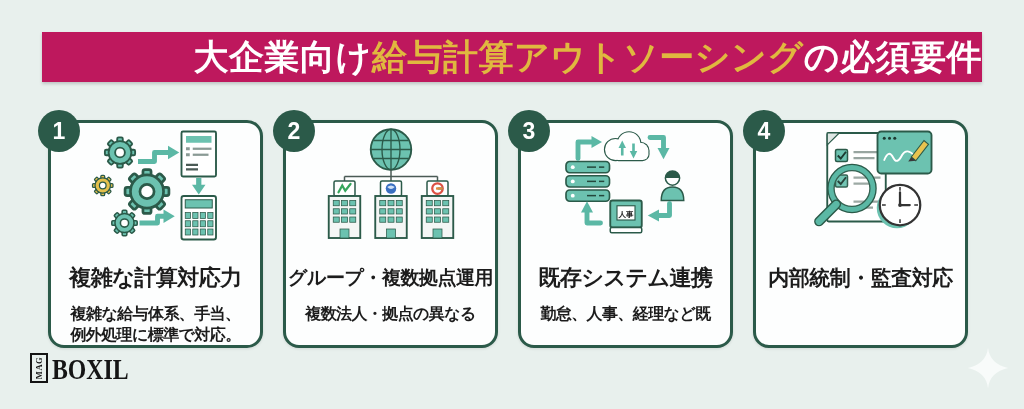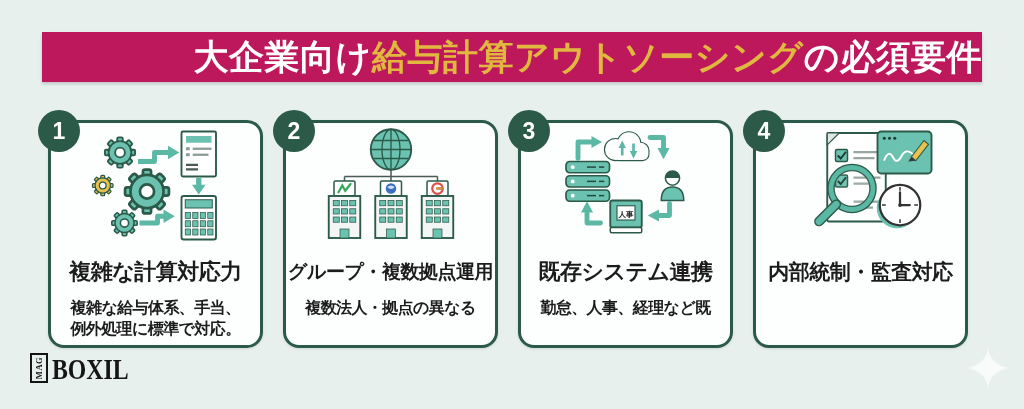--- a/index.html
+++ b/index.html
@@ -24,21 +24,21 @@
     box-shadow:0 1px 3px rgba(0,0,0,.10);
     display:flex; flex-direction:column; align-items:center; padding-top:4px;
   }
   .badge{
     position:absolute; left:-13px; top:-13px; width:42px; height:42px; border-radius:50%;
     background:#2b5a49; color:#fff; font-size:23px; font-weight:800;
     display:flex; align-items:center; justify-content:center;
   }
   .icon-wrap{ width:196px; height:122px; display:flex; justify-content:center; }
   .icon-wrap svg{ width:190px; height:120px; }
-  .card-title{ font-size:22px; font-weight:800; line-height:26px; white-space:nowrap; letter-spacing:-.5px; margin-top:10px;}
+  .card-title{ font-size:22px; font-weight:800; line-height:26px; white-space:nowrap; letter-spacing:-.5px; margin-top:16px;}
   .card-title.small{ font-size:19px; }
   .card-title.mid{ font-size:21px; }
   .card-desc{ margin-top:12px; text-align:center; font-size:16px; font-weight:700; line-height:21px; letter-spacing:-.6px; white-space:nowrap;}
   .footer-logo{ position:absolute; left:30px; top:353px; display:flex; align-items:flex-start;font-family:Liberation Serif, serif; }
   .mag-box{
     width:18px; height:30px; border:2.5px solid #141414; display:flex; align-items:center; justify-content:center;
   }
   .mag-box span{ transform:rotate(-90deg); font-size:8.5px; font-weight:800; letter-spacing:.5px; color:#141414;}
   .boxil{ font-size:29px; font-weight:800; color:#151515; margin-left:4px; transform:scaleX(.82); transform-origin:left center; letter-spacing:0;}
   .sparkle{ position:absolute; left:968px; top:348px; width:40px; height:40px; opacity:.9; }

